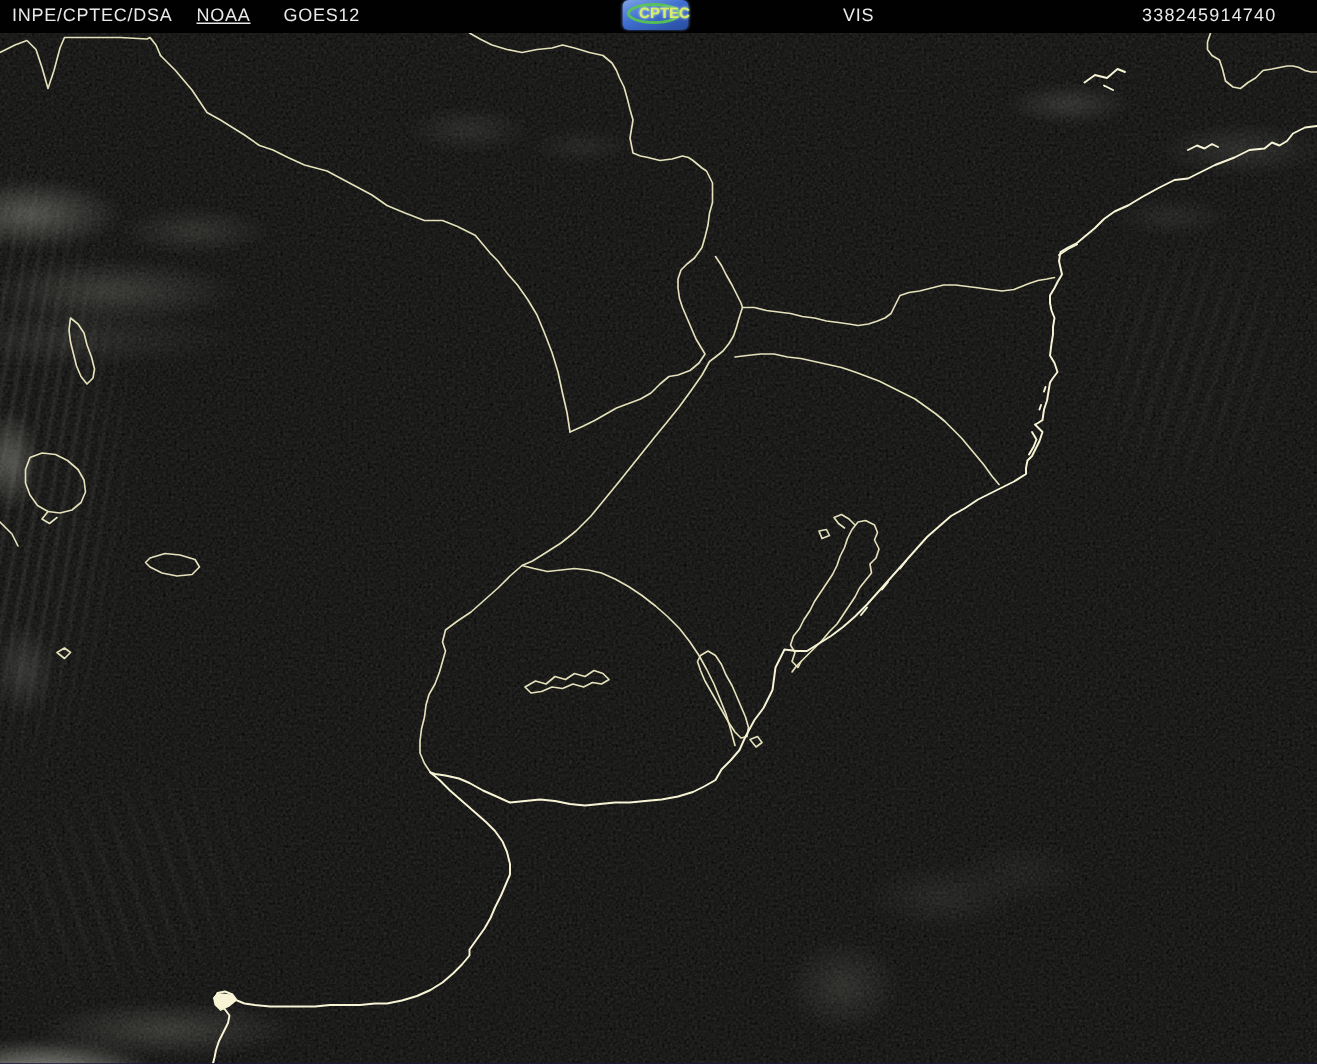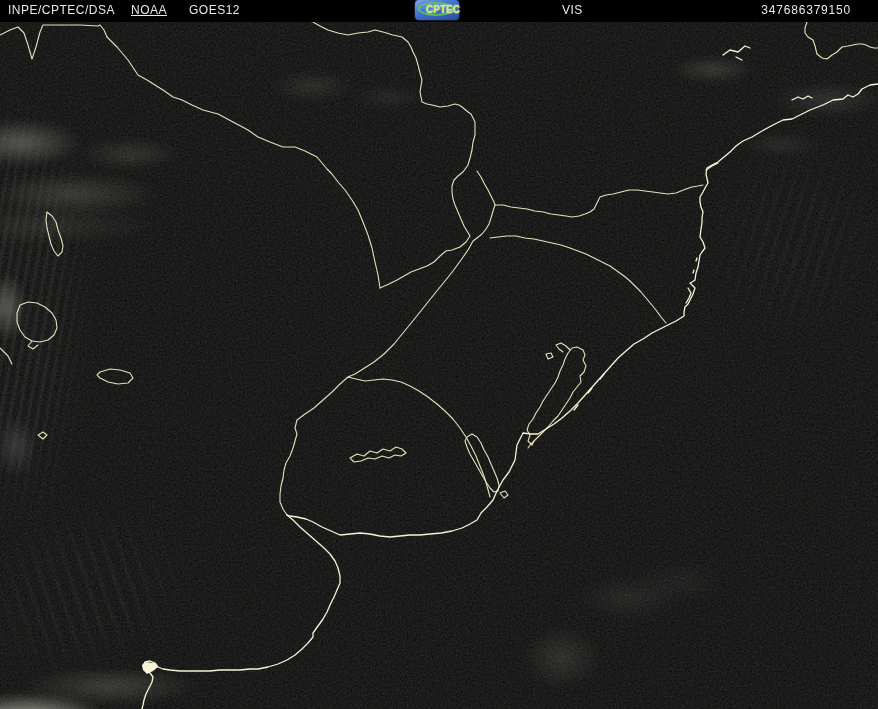--- a/index.html
+++ b/index.html
@@ -79,21 +79,21 @@
 
   <div id="header">
     <span class="htxt" id="t-agency">INPE/CPTEC/DSA</span>
     <span class="htxt" id="t-noaa">NOAA</span>
     <span class="htxt" id="t-sat">GOES12</span>
     <div id="logo">
       <div class="ring"></div>
       <div class="ltxt">CPTEC</div>
     </div>
     <span class="htxt" id="t-vis">VIS</span>
-    <span class="htxt" id="t-time">347686379150</span>
+    <span class="htxt" id="t-time">338245914740</span>
   </div>
 
   <div id="map">
 
     <div class="cloud cl-left-streaks"></div>
     <div class="cloud cl-topleft"></div>
     <div class="cloud cl-left-bright"></div>
     <div class="cloud cl-left-mid"></div>
     <div class="cloud cl-fan-sw"></div>
     <div class="cloud cl-corner-sw"></div>

